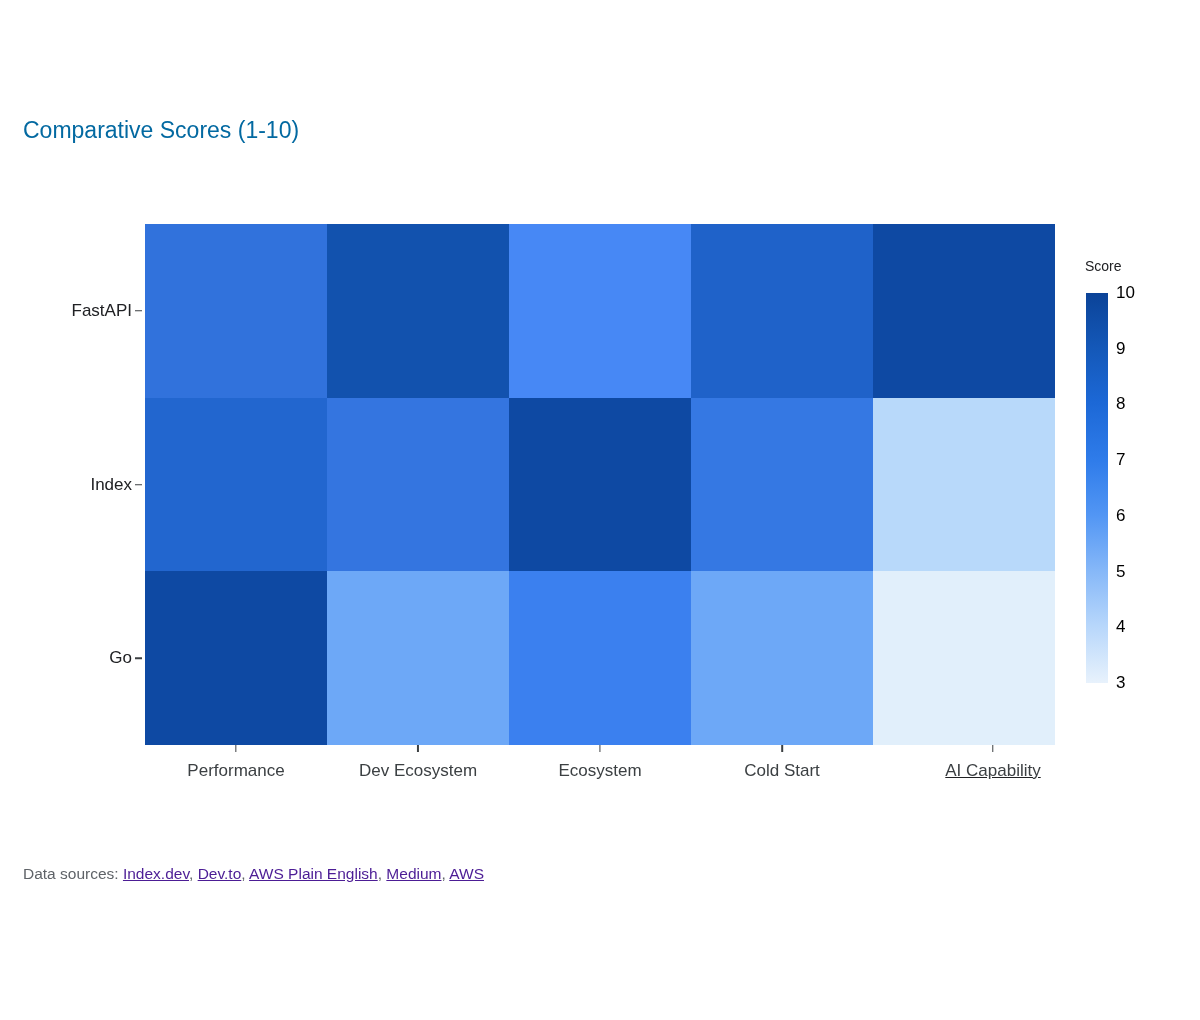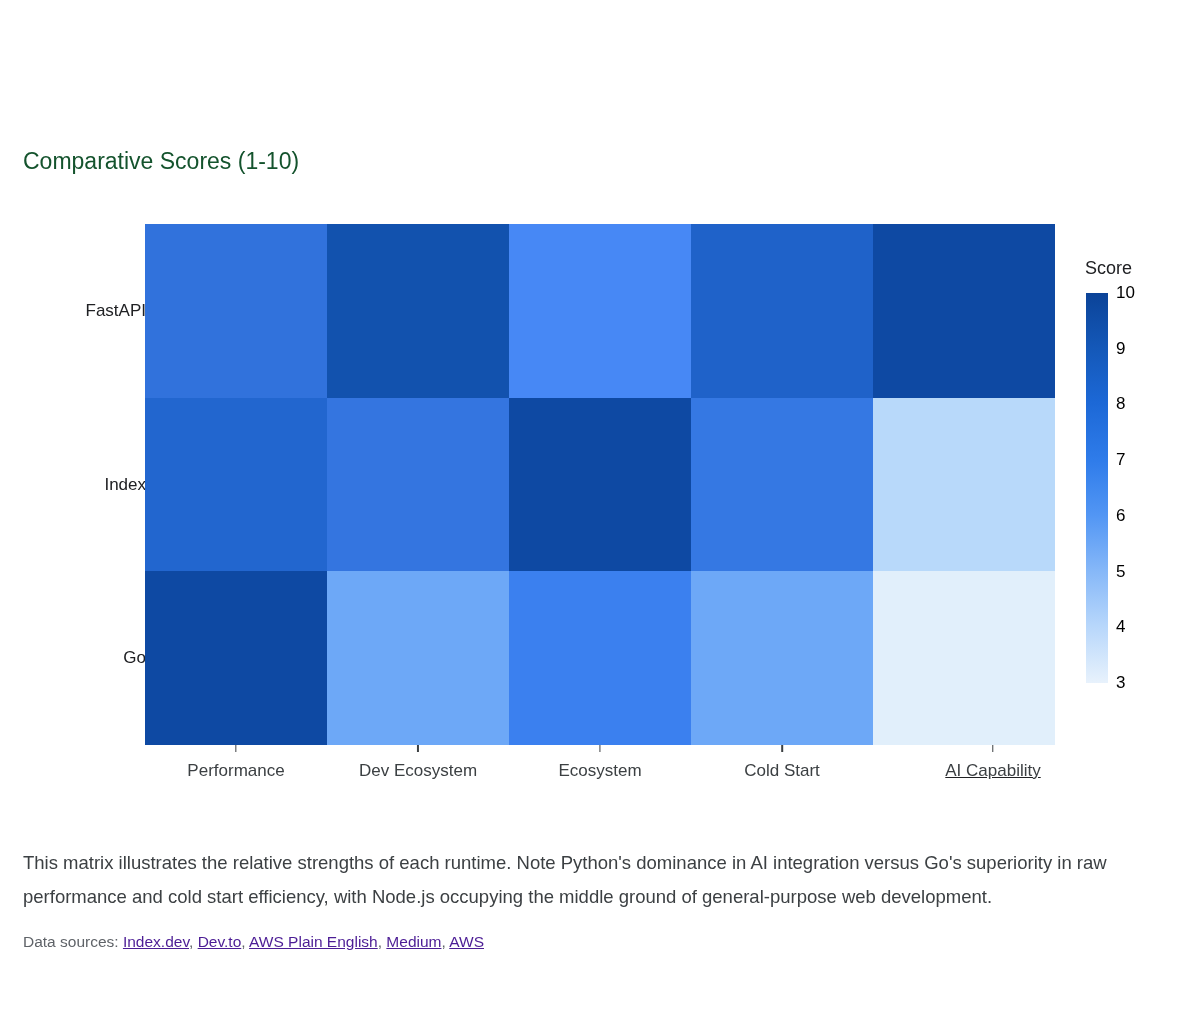--- a/index.html
+++ b/index.html
@@ -28,24 +28,24 @@
     top: 22px;
     font-size: 40px;
     font-weight: 400;
     letter-spacing: -0.5px;
     color: #1a1a1a;
     white-space: nowrap;
   }
   .subtitle {
     position: absolute;
     left: 23px;
-    top: 148px;
+    top: 117px;
     font-size: 23px;
     font-weight: 400;
-    color: #14532d;
+    color: #0369a1;
     white-space: nowrap;
   }
 
   
   .chart-area {
     position: absolute;
     left: 0;
     top: 200px;
     width: 1200px;
     height: 610px;
@@ -66,21 +66,20 @@
     height: 100%;
   }
 
   
   .ylabels {
     position: absolute;
     left: 0;
     top: 24px;
     width: 145px;
     height: 521px;
-    padding-left: 14px;
   }
   .ytick {
     position: absolute;
     right: 13px;
     transform: translateY(-50%);
     font-size: 17px;
     color: #202124;
     white-space: nowrap;
   }
   .ytick-dash {
@@ -123,21 +122,21 @@
     position: absolute;
     left: 1085px;
     top: 58px;
     width: 110px;
     height: 440px;
   }
   .colorbar-title {
     position: absolute;
     left: 0;
     top: 0;
-    font-size: 18px;
+    font-size: 14px;
     color: #202124;
     white-space: nowrap;
   }
   .colorbar-bar {
     position: absolute;
     left: 1px;
     top: 35px;
     width: 22px;
     height: 390px;
     background: linear-gradient(to bottom, #0b4398 0%, #1458b8 14%, #1c68d6 28%, #2f7cea 43%, #5296f4 57%, #85b7f8 71%, #b6d6fb 85%, #e8f2fc 100%);
@@ -243,17 +242,16 @@
         <div class="cb-tick" style="top: 202.143px;">7</div>
         <div class="cb-tick" style="top: 257.857px;">6</div>
         <div class="cb-tick" style="top: 313.571px;">5</div>
         <div class="cb-tick" style="top: 369.286px;">4</div>
         <div class="cb-tick" style="top: 425px;">3</div>
       </div>
 
   </div>
 
   <div class="footer">
-    <p class="desc">This matrix illustrates the relative strengths of each runtime. Note Python's dominance in AI integration versus Go's superiority in raw performance and cold start efficiency, with Node.js occupying the middle ground of general-purpose web development.</p>
     <div class="sources"><span>Data sources: </span><a href="#">Index.dev</a><span>, </span><a href="#">Dev.to</a><span>, </span><a href="#">AWS Plain English</a><span>, </span><a href="#">Medium</a><span>, </span><a href="#">AWS</a></div>
   </div>
 
 </div>
 
 </body></html>

